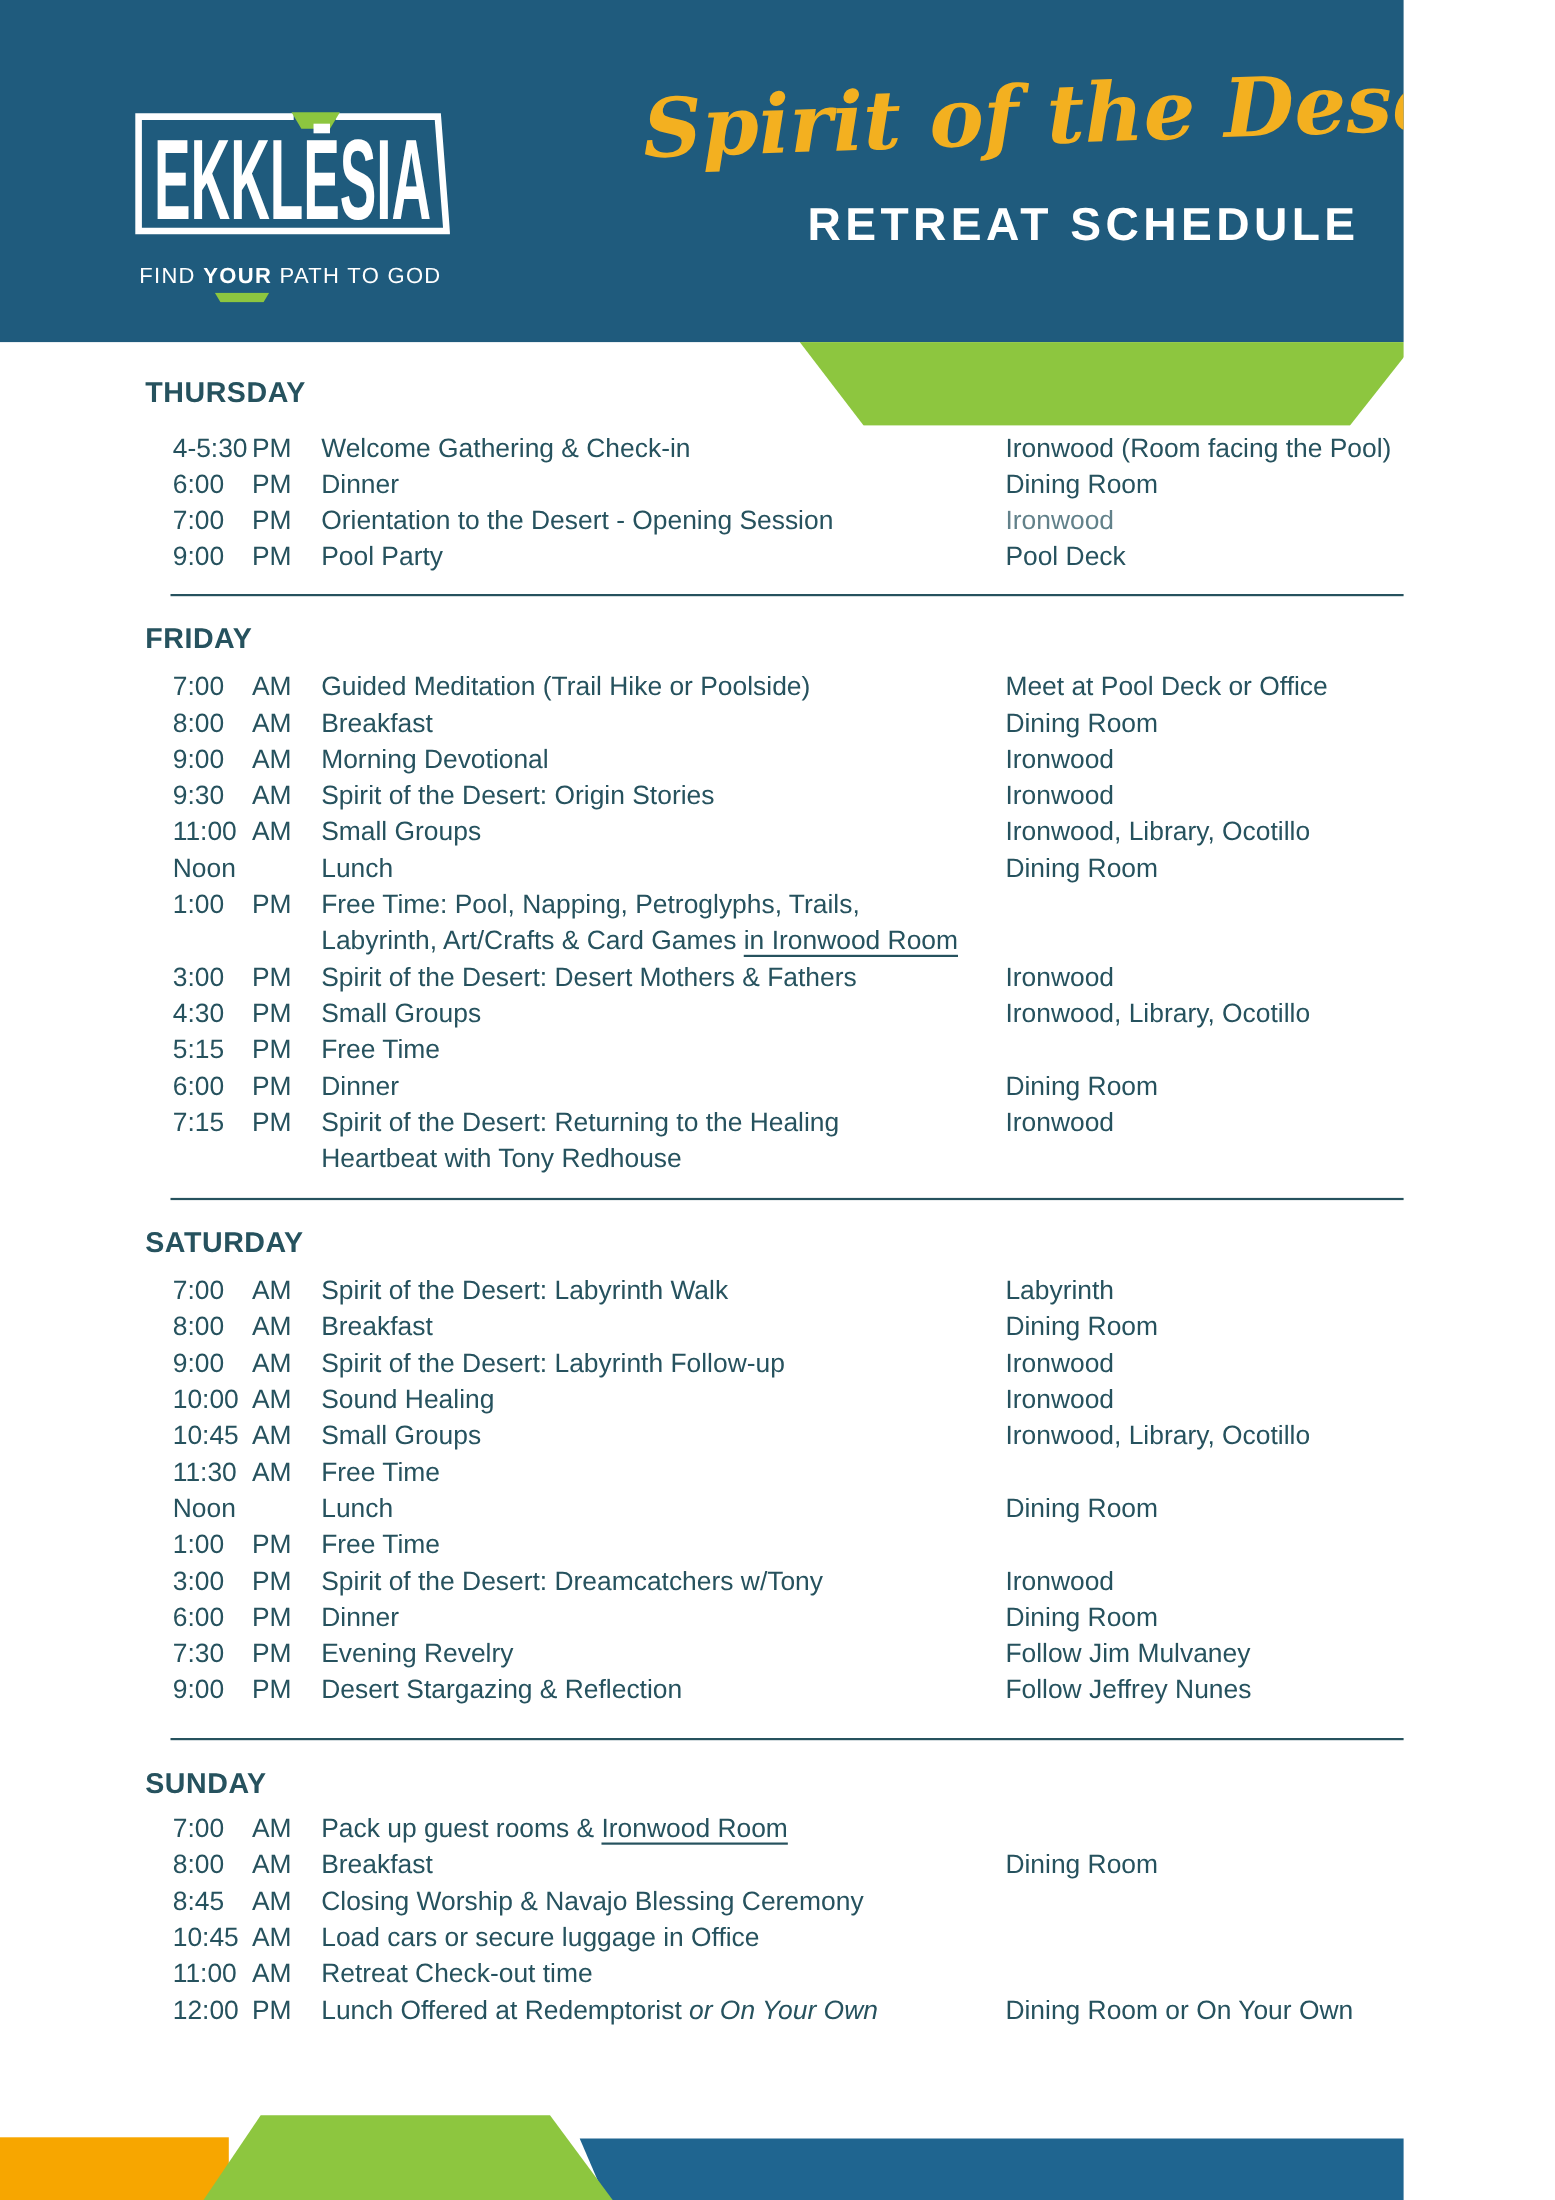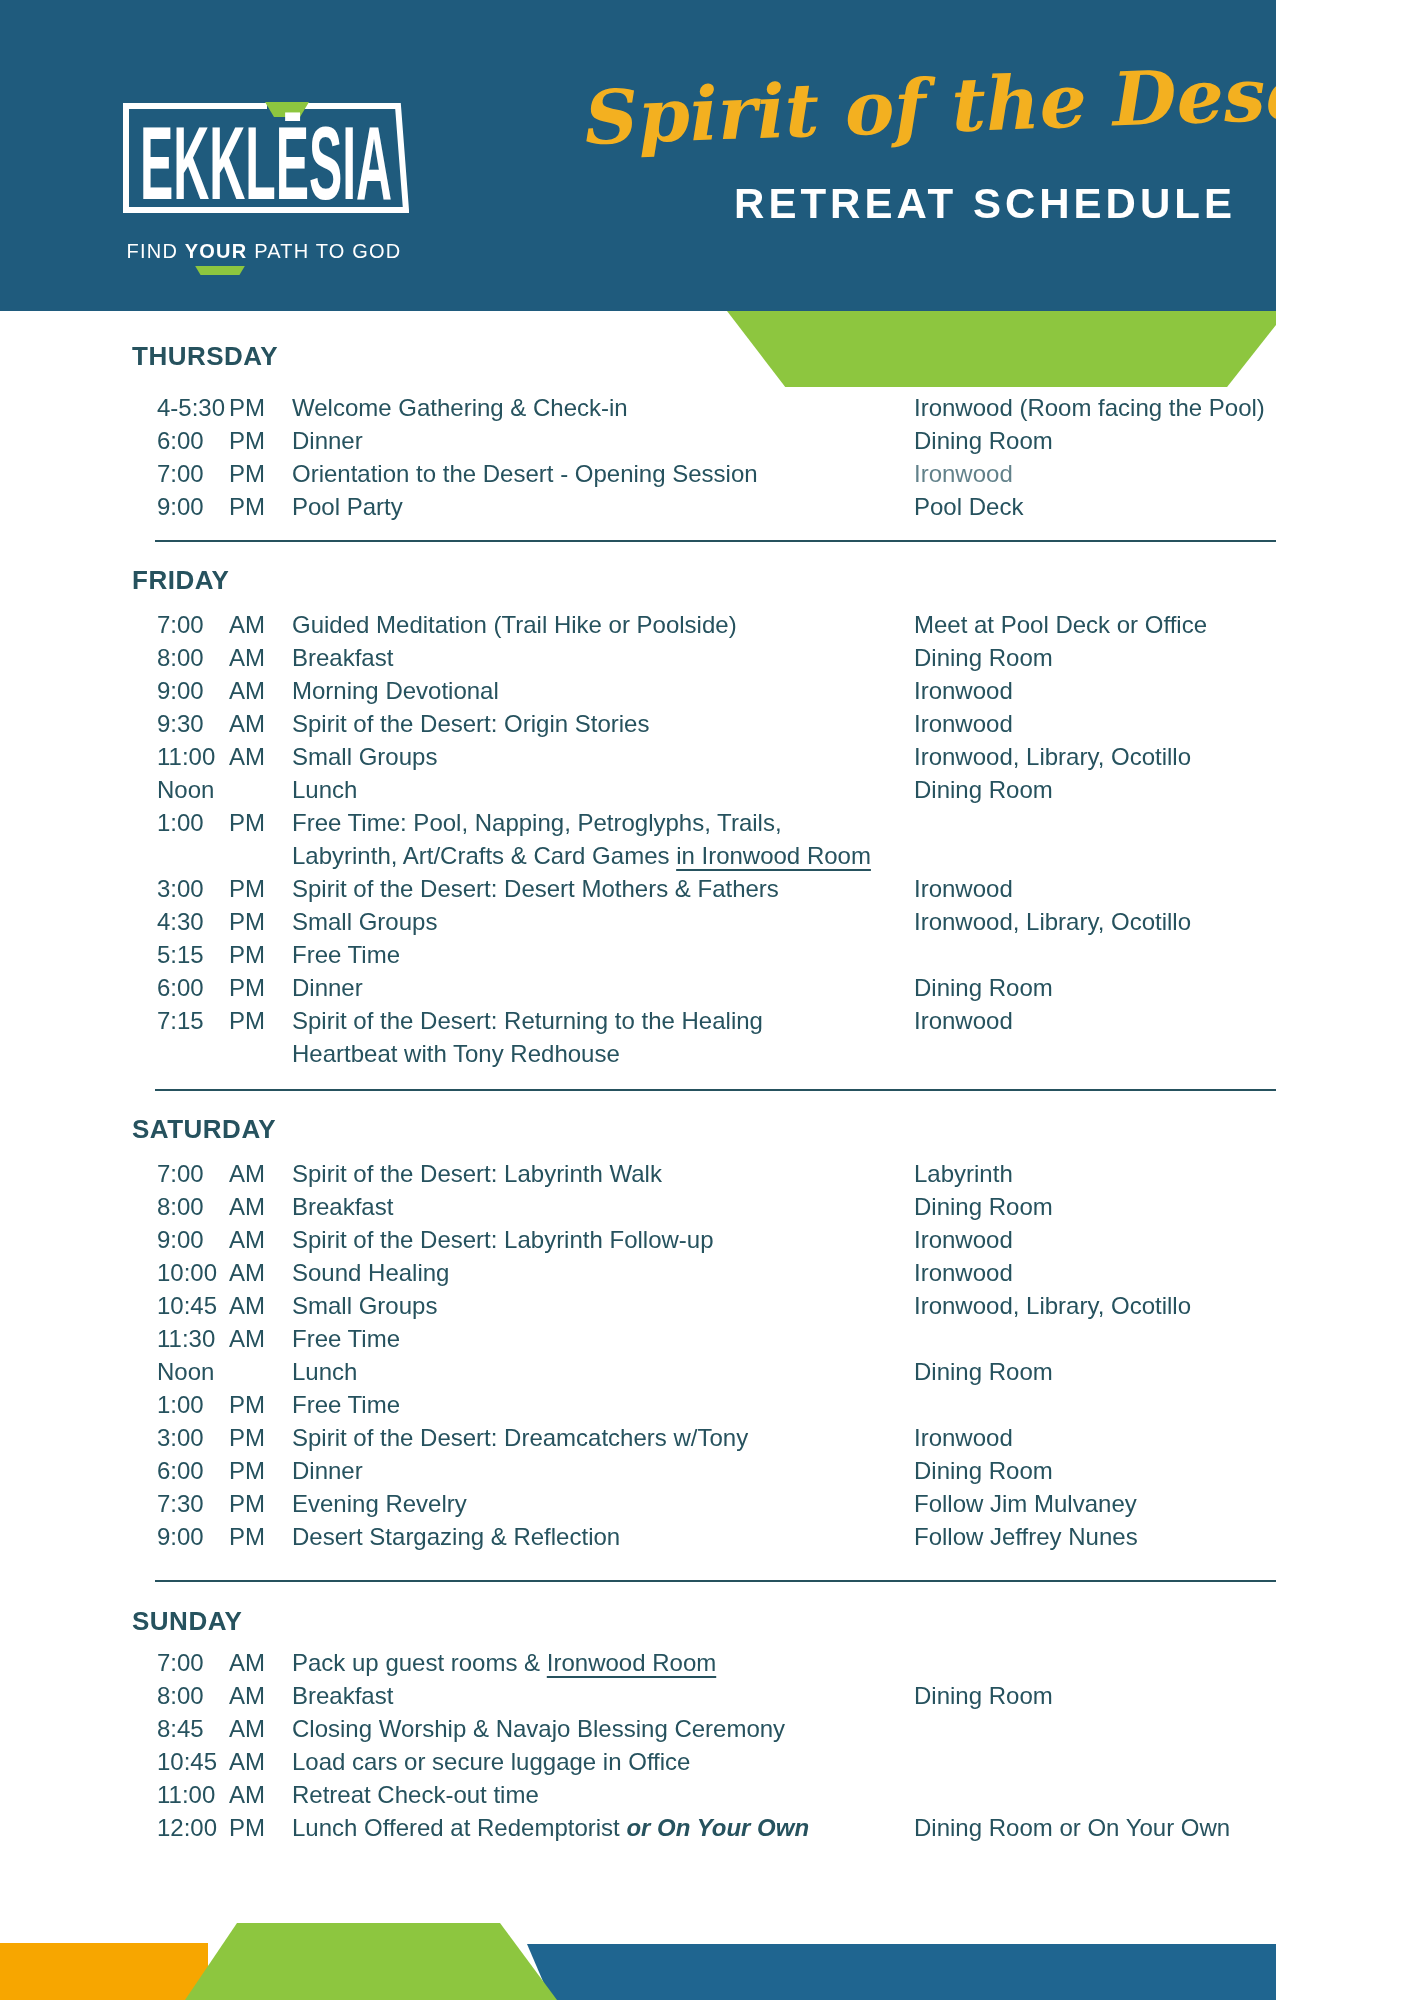--- a/index.html
+++ b/index.html
@@ -28,21 +28,21 @@
   .content{position:absolute;left:12px;top:311px;width:1414px;}
   .day-heading{margin:23px 0 13px 120px;font-size:26px;font-weight:700;letter-spacing:.5px;line-height:30px;}
   .rows{font-size:24px;line-height:33px;}
   .row{display:grid;grid-template-columns:135px 622px auto;margin-left:145px;align-items:start;}
   .time-box{display:inline-flex;justify-content:space-between;width:108px;}
   .event-cell{white-space:nowrap;}
   .loc-cell{white-space:nowrap;}
   .seg{white-space:pre;}
   .seg.b{font-weight:400;}
   .seg.u{text-decoration:underline;text-decoration-thickness:2px;text-underline-offset:5px;}
-  .seg.i{font-style:italic;font-weight:bold;}
+  .seg.i{font-style:italic;}
   .seg.light{opacity:.72;}
   .divider{height:2px;width:1131px;margin-left:143px;background:var(--text,#26525e);}
 
   .content>:nth-child(1){margin:30px 0 20px 120px;}
   .content>:nth-child(3){margin-top:17px;}
   .content>:nth-child(4){margin:23px 0 13px 120px;}
   .content>:nth-child(6){margin-top:19px;}
   .content>:nth-child(7){margin:23px 0 13px 120px;}
   .content>:nth-child(9){margin-top:27px;}
   .content>:nth-child(10){margin:24px 0 10px 120px;}

